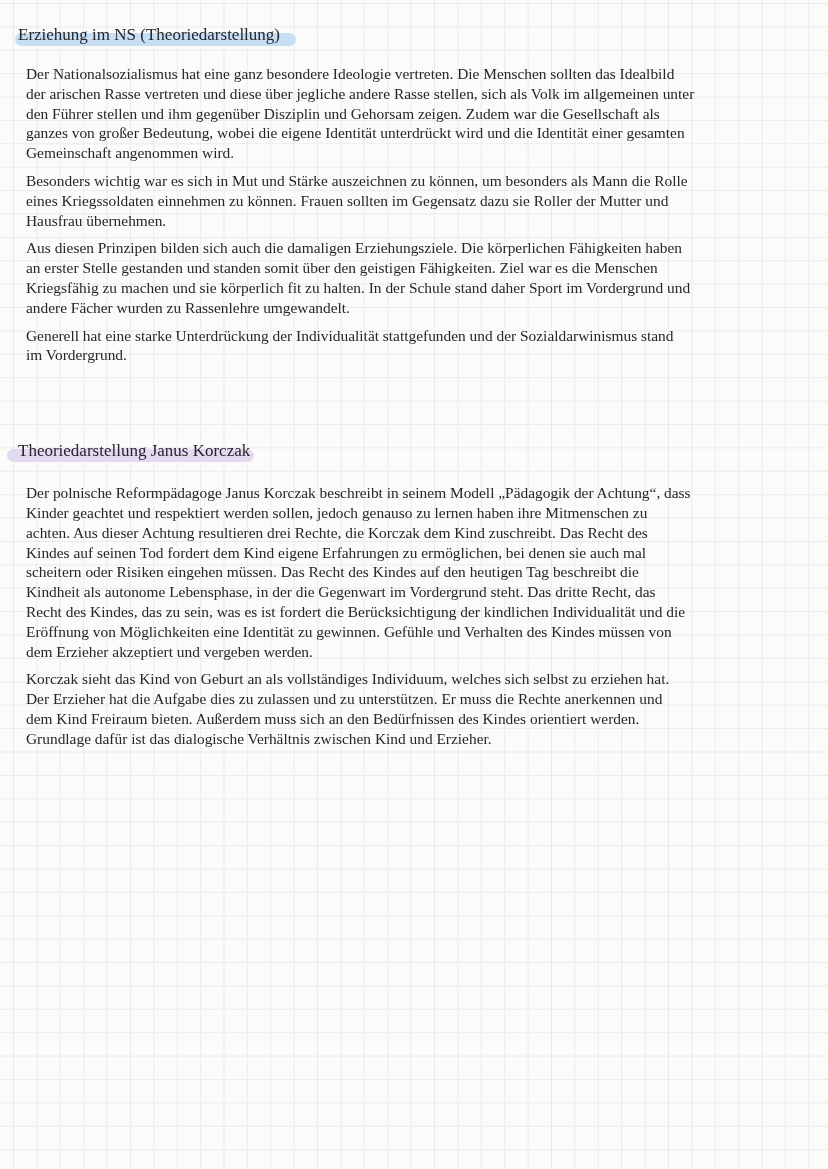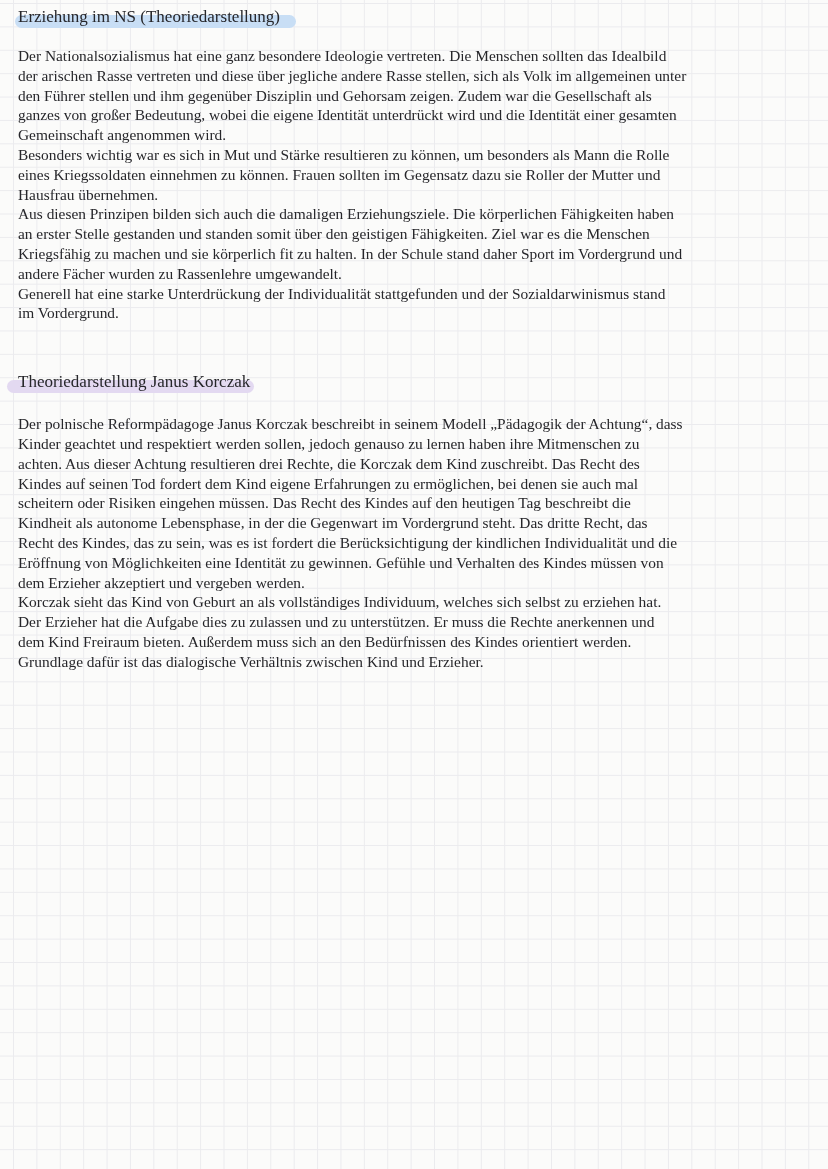--- a/index.html
+++ b/index.html
@@ -10,49 +10,49 @@
     color: var(--ink, #26262a);
     background-color: var(--paper, #fbfbfa);
     background-image:
       linear-gradient(to right, var(--grid, #ebebee) 1px, transparent 1px),
       linear-gradient(to bottom, var(--grid, #ebebee) 1px, transparent 1px);
     background-size: 23.4px 23.4px;
     background-position: 13px 3px;
     font-family: "Liberation Serif", "DejaVu Serif", serif;
   }
   .page-inner {
-    padding: 7px 14px 0 18px;
+    padding: 25px 14px 0 18px;
   }
   .section-heading {
     font-size: 17px;
     line-height: 19px;
     font-weight: normal;
     margin: 0 0 20px 0;
   }
   .section-korczak .section-heading {
-    margin-top: 49px;
+    margin-top: 76px;
     margin-bottom: 23px;
   }
   .hl {
     position: relative;
     display: inline-block;
   }
   .hl::before {
     content: "";
     position: absolute;
     top: 42%;
     bottom: -2px;
     background: var(--hl, #cde0f5);
     border-radius: 8px;
     z-index: -1;
   }
   .hl-right::before { left: -3px; right: -16px; }
   .hl-left::before  { left: -11px; right: -4px; }
   .para {
-    margin: 0;
+    margin: 8px;
     font-size: 15.4px;
     line-height: 19.8px;
     white-space: pre-line;
     letter-spacing: 0px;
   }
 </style>
 </head>
 <body style="--paper: #fbfbfa; --grid: #ebebee; --ink: #26262a;">
 
 <div class="page-inner">
@@ -60,21 +60,21 @@
   <section class="section-ns">
     <h2 class="section-heading">
       <span class="hl hl-right" style="--hl: #c8def5;">Erziehung im NS (Theoriedarstellung)</span>
     </h2>
     <div class="section-body">
         <p class="para">Der Nationalsozialismus hat eine ganz besondere Ideologie vertreten. Die Menschen sollten das Idealbild
 der arischen Rasse vertreten und diese über jegliche andere Rasse stellen, sich als Volk im allgemeinen unter
 den Führer stellen und ihm gegenüber Disziplin und Gehorsam zeigen. Zudem war die Gesellschaft als
 ganzes von großer Bedeutung, wobei die eigene Identität unterdrückt wird und die Identität einer gesamten
 Gemeinschaft angenommen wird.</p>
-        <p class="para">Besonders wichtig war es sich in Mut und Stärke resultieren zu können, um besonders als Mann die Rolle
+        <p class="para">Besonders wichtig war es sich in Mut und Stärke auszeichnen zu können, um besonders als Mann die Rolle
 eines Kriegssoldaten einnehmen zu können. Frauen sollten im Gegensatz dazu sie Roller der Mutter und
 Hausfrau übernehmen.</p>
         <p class="para">Aus diesen Prinzipen bilden sich auch die damaligen Erziehungsziele. Die körperlichen Fähigkeiten haben
 an erster Stelle gestanden und standen somit über den geistigen Fähigkeiten. Ziel war es die Menschen
 Kriegsfähig zu machen und sie körperlich fit zu halten. In der Schule stand daher Sport im Vordergrund und
 andere Fächer wurden zu Rassenlehre umgewandelt.</p>
         <p class="para">Generell hat eine starke Unterdrückung der Individualität stattgefunden und der Sozialdarwinismus stand
 im Vordergrund.</p>
       </div>
   </section>

